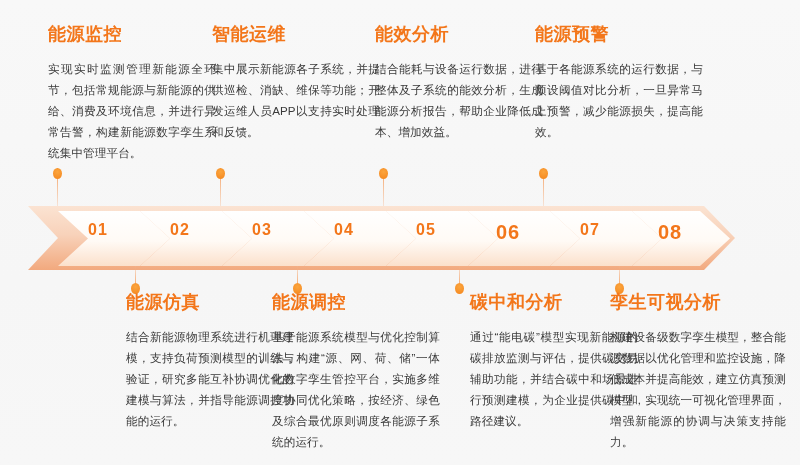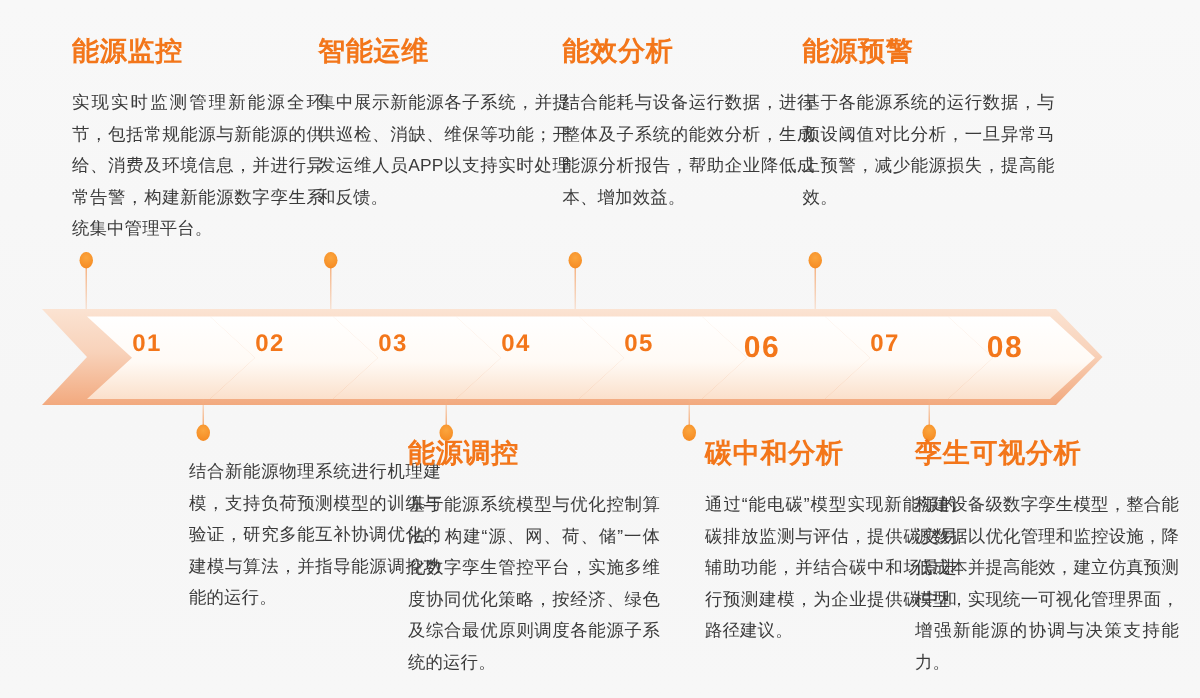--- a/index.html
+++ b/index.html
@@ -174,20 +174,21 @@
   <div class="conn up" style="left:455px; top:266px; height:28px;">
     <div class="stem" style="height:22px; background:linear-gradient(180deg, rgba(245,180,140,0.30) 0%, #F5A163 100%);"></div>
     <div class="dot"></div>
   </div>
   <div class="conn up" style="left:615px; top:266px; height:28px;">
     <div class="stem" style="height:22px; background:linear-gradient(180deg, rgba(245,180,140,0.30) 0%, #F5A163 100%);"></div>
     <div class="dot"></div>
   </div>
 
   <div class="card" style="left:126px; top:292px;">
+    <div class="card-title">能源仿真</div>
     <div class="card-body">结合新能源物理系统进行机理建模，支持负荷预测模型的训练与验证，研究多能互补协调优化的建模与算法，并指导能源调控功能的运行。</div>
   </div>
 
   <div class="card" style="left:272px; top:292px;">
     <div class="card-title">能源调控</div>
     <div class="card-body">基于能源系统模型与优化控制算法，构建“源、网、荷、储”一体化数字孪生管控平台，实施多维度协同优化策略，按经济、绿色及综合最优原则调度各能源子系统的运行。</div>
   </div>
 
   <div class="card" style="left:450px; top:292px;margin-left:20px;">
     <div class="card-title">碳中和分析</div>

